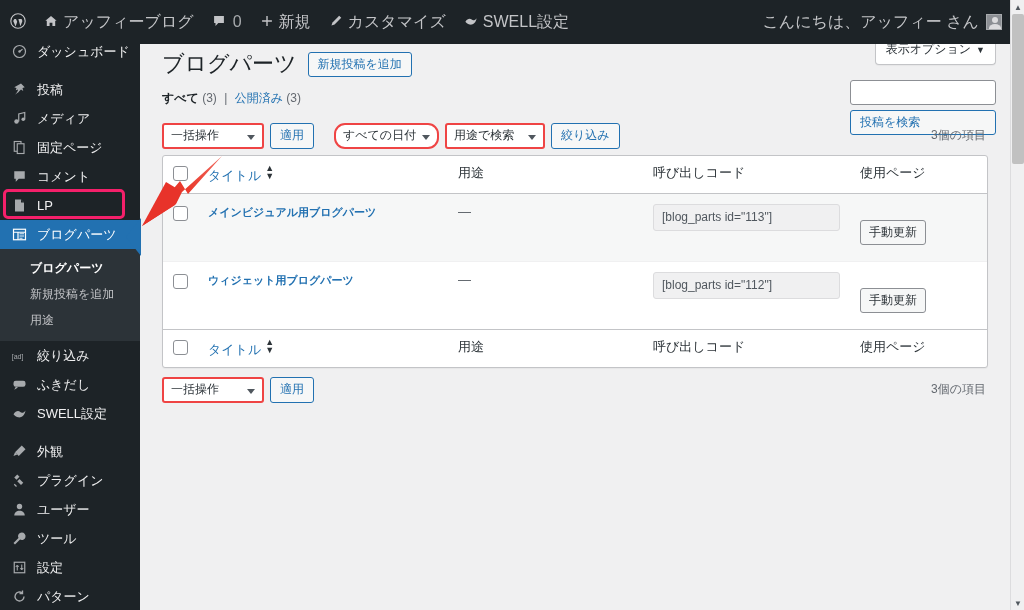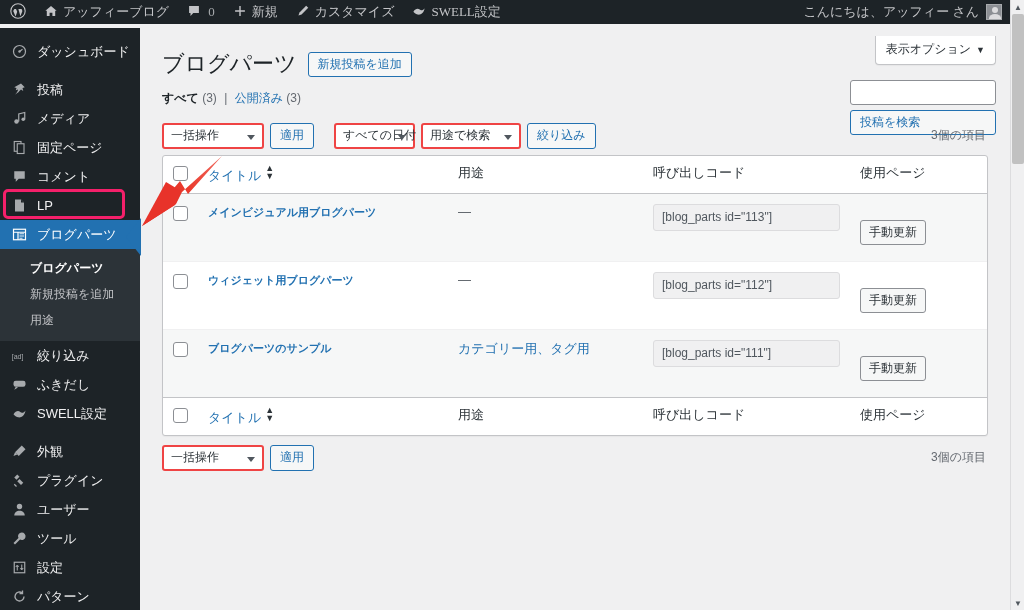--- a/index.html
+++ b/index.html
@@ -7,23 +7,23 @@
     margin: 0; padding: 0;
     width: 1024px; height: 610px;
     overflow: hidden;
     font-family: "Liberation Sans", "DejaVu Sans", sans-serif;
     background: #f0f0f1;
   }
   #screen { position: relative; width: 1024px; height: 610px; overflow: hidden; background: #f0f0f1; }
 
   
   #adminbar {
-    position: absolute; top: 0; left: 0; width: 1010px; height: 24px;
+    position: absolute; top: 0; left: 0; width: 1010px; height: 44px;
     background: #1d2327; color: #c3c4c7;
-    display: flex; align-items: center; font-size: 13px; z-index: 30; font-family: Liberation Serif, serif;
+    display: flex; align-items: center; font-size: 16px; z-index: 30;
   }
   .ab-item {
     display: flex; align-items: center; gap: 5px;
     height: 28px; padding: 0 9px; color: #c3c4c7; white-space: nowrap;
   }
   .ab-item.logo { padding: 0 9px 0 10px; }
   .ab-right { margin-left: auto; display: flex; align-items: center; padding-right: 8px; gap: 7px; }
   .ab-icon { display: inline-block; line-height: 1; }
   .ab-avatar {
     width: 16px; height: 16px; background: #8c8f94; border: 1px solid #a7aaad;
@@ -126,21 +126,21 @@
     height: 26px; border: 2px solid #ef4444; border-radius: 3px; background: #fff;
     font-size: 12px; color: #2c3338; display: inline-flex; align-items: center;
     padding: 0 22px 0 7px; position: relative; white-space: nowrap;
   }
   .sel::after {
     content: ""; position: absolute; right: 7px; top: 10px;
     border-left: 4px solid transparent; border-right: 4px solid transparent;
     border-top: 5px solid #50575e;
   }
   .sel.w1 { width: 102px; }
-  .sel.w2 { width: 81px; }
+  .sel.w2 { width: 105px; border-radius: 11px; }
   .sel.w3 { width: 100px; }
   .btn-secondary {
     height: 26px; padding: 0 9px; font-size: 12px;
     background: #f6f7f7; border: 1px solid #2271b1; color: #2271b1; border-radius: 3px;
     display: inline-flex; align-items: center; white-space: nowrap;
   }
   .displaying-num {
     margin-left: auto; font-size: 12px; color: #646970; padding-right: 2px;
   }
 
@@ -519,37 +519,20 @@
               <a href="#" class="row-title">ウィジェット用ブログパーツ</a>
             </td>
             <td class="dash">—</td>
             <td class="col-code">
               <span class="code-field">[blog_parts id="112"]</span>
             </td>
             <td class="col-pages">
               <span class="refresh-btn">手動更新</span>
             </td>
           </tr>
-          <tr class="alt">
-            <td class="col-cb">
-              <span class="cb"></span>
-            </td>
-            <td>
-              <a href="#" class="row-title">ブログパーツのサンプル</a>
-            </td>
-            <td>
-              <a href="#" class="use-link">カテゴリー用、タグ用</a>
-            </td>
-            <td class="col-code">
-              <span class="code-field">[blog_parts id="111"]</span>
-            </td>
-            <td class="col-pages">
-              <span class="refresh-btn">手動更新</span>
-            </td>
-          </tr>
         </tbody>
         <tfoot>
           <tr>
             <th class="col-cb">
               <span class="cb"></span>
             </th>
             <th class="col-title">
               <a href="#" class="sortable-link">タイトル</a><span class="sort-ind"><i>▲</i><i>▼</i></span>
             </th>
             <th class="col-use">用途</th>

